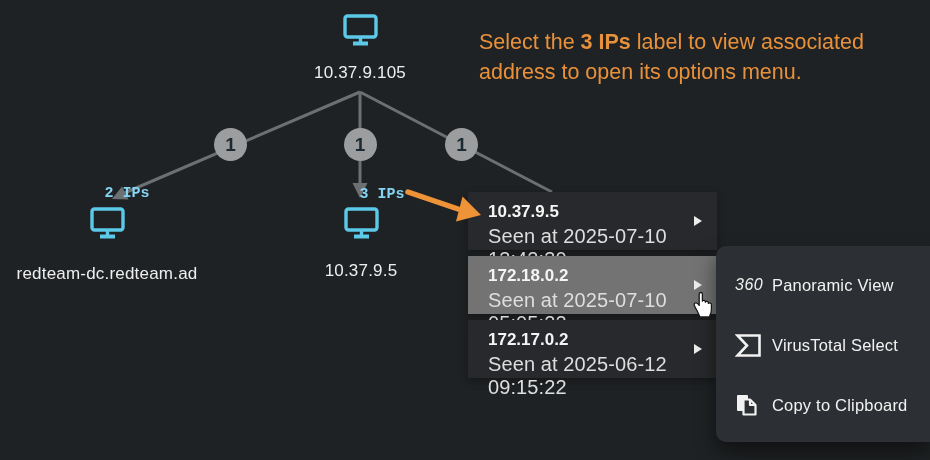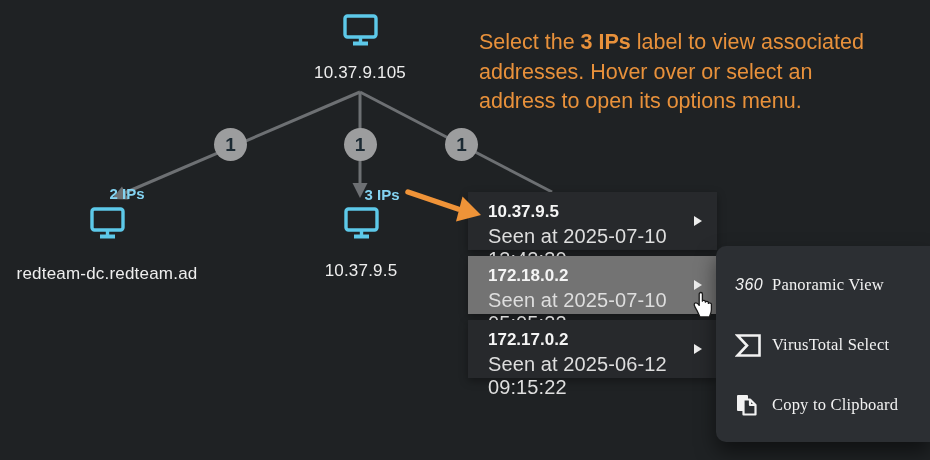--- a/index.html
+++ b/index.html
@@ -17,21 +17,21 @@
     position:absolute;z-index:2;color:#eeeeee;font-size:17px;
     text-align:center;letter-spacing:.2px;
   }
   .badge{
     position:absolute;z-index:2;width:33px;height:33px;border-radius:50%;
     background:#9c9d9e;color:#1c2a33;font-weight:bold;font-size:19px;
     display:flex;align-items:center;justify-content:center;
   }
   .count-label{
     position:absolute;z-index:2;font-weight:bold;font-size:15px;
-    color:#84d4f2;text-align:center;width:62px;cursor:pointer;
+    color:#84d4f2;text-align:center;width:62px;cursor:pointer;font-family:Liberation Mono, monospace;
   }
 
   
   .instruction{
     position:absolute;left:479px;top:28px;z-index:2;width:452px;
     color:#e8913b;font-size:21.5px;line-height:29.5px;
   }
   .instruction b{font-weight:bold;}
 
   
@@ -58,21 +58,21 @@
   }
   .opt-item{
     height:60px;display:flex;align-items:center;padding-left:19px;
     cursor:pointer;color:#f2f2f2;
   }
   .opt-item .icon-slot{
     width:37px;min-width:37px;display:flex;align-items:center;
     justify-content:flex-start;
   }
   .icon-360{font-style:italic;font-size:16px;color:#f2f2f2;letter-spacing:.5px;}
-  .opt-item .label{font-size:16.5px;letter-spacing:.2px;font-family:Liberation Serif, serif;}
+  .opt-item .label{font-size:16.5px;letter-spacing:.2px;}
 
   .arrow-layer{position:absolute;left:0;top:0;z-index:5;}
   .cursor{position:absolute;left:689px;top:286px;z-index:6;}
 </style>
 </head>
 <body>
 
 <div class="stage">
 
   <svg class="edges" width="930" height="460">
@@ -111,21 +111,20 @@
     <svg width="35" height="32" viewBox="0 0 35 32">
       <rect x="2" y="2" width="31" height="21" rx="2.5" fill="none" stroke="#5dc9e9" stroke-width="3.4"></rect>
       <line x1="17.5" y1="23" x2="17.5" y2="28" stroke="#5dc9e9" stroke-width="3.4"></line>
       <line x1="10" y1="29.5" x2="25" y2="29.5" stroke="#5dc9e9" stroke-width="4"></line>
     </svg>
   </div>
   <div class="node-label" style="left:281px;top:261px;width:160px;">10.37.9.5</div>
 
   <div class="instruction">
     <div><span>Select the </span><b>3 IPs</b><span> label to view associated</span></div>
-    <div>addresses. Hover over or select an</div>
     <div>address to open its options menu.</div>
   </div>
 
   <div class="ip-menu">
     <div class="ip-row">
       <div class="ip">10.37.9.5</div>
       <div class="seen">Seen at 2025-07-10 13:42:30</div>
       <span class="chev"></span>
     </div>
     <div class="ip-row hover">

